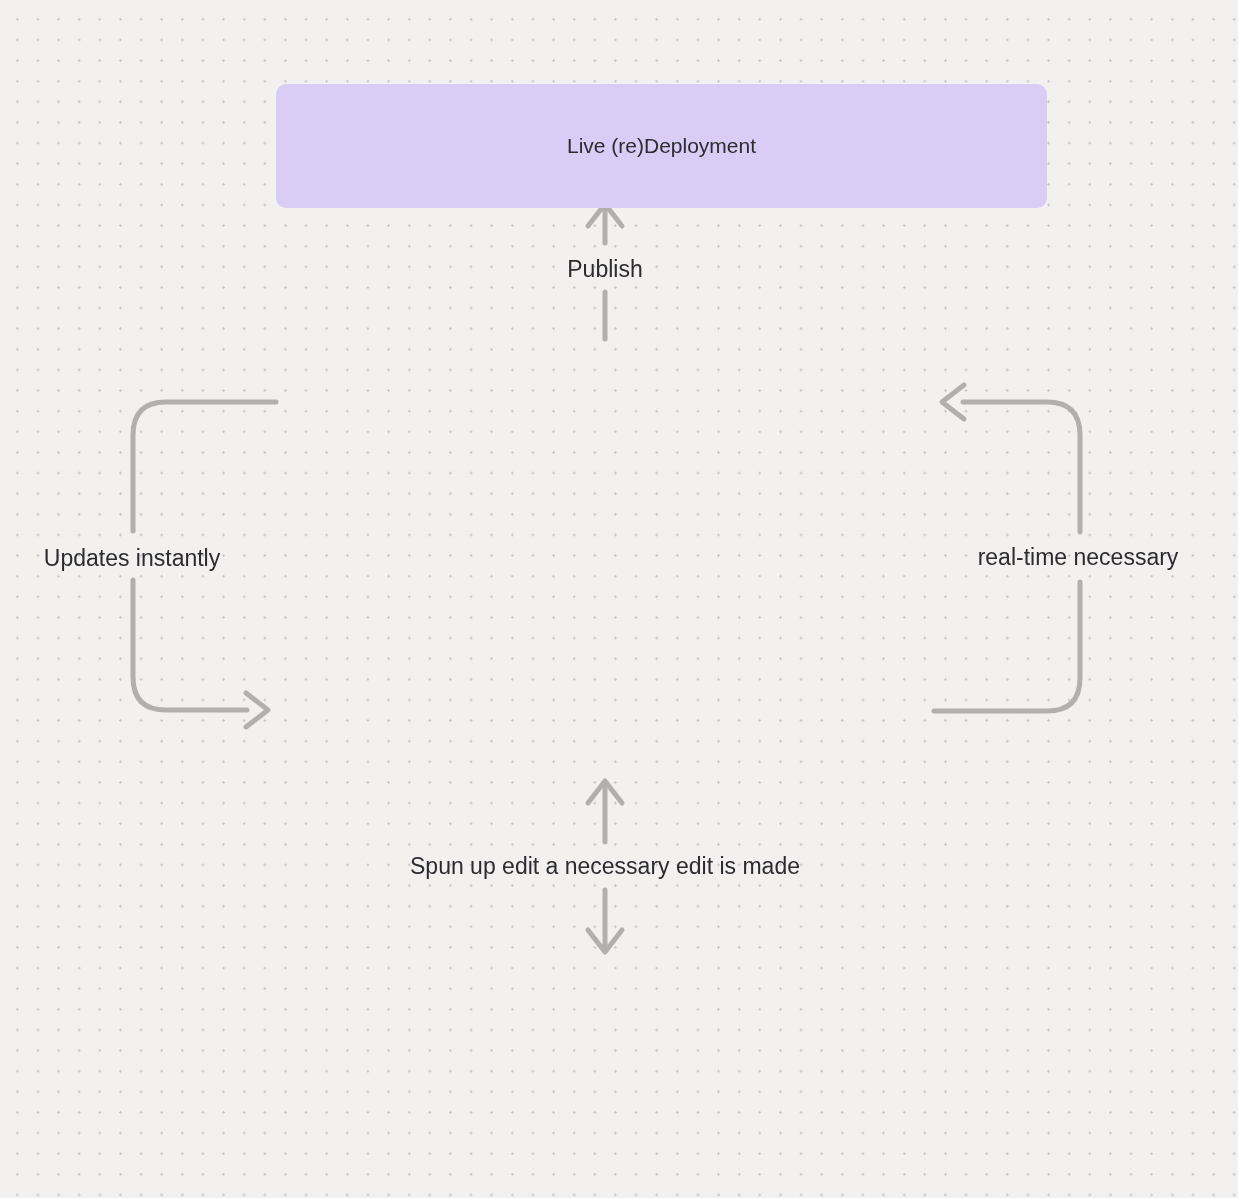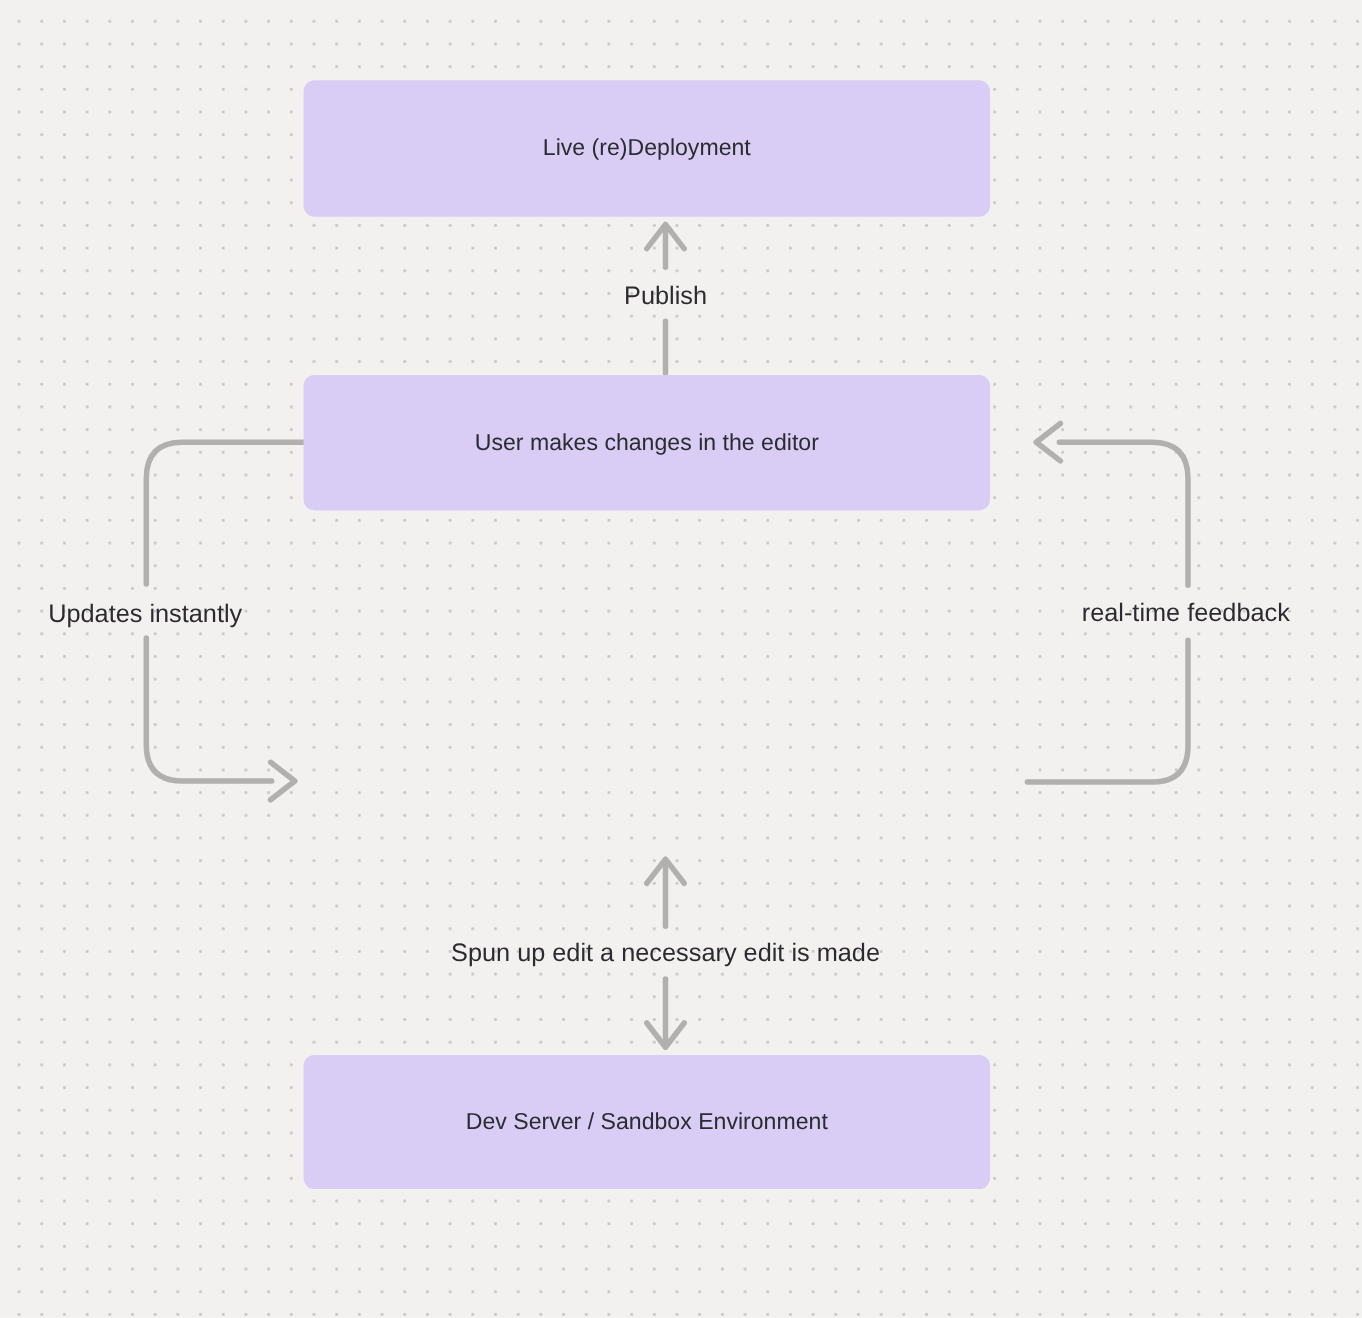--- a/index.html
+++ b/index.html
@@ -30,27 +30,28 @@
   .connector-layer path{
     fill:none;
     stroke:var(--arrow);
     stroke-width:5;
     stroke-linecap:round;
     stroke-linejoin:round;
   }
   .node{
     position:absolute;
     left:276px;
-    width:624px;
+    width:771px;
     background:var(--node-fill);
     border-radius:10px;
     display:flex;
     align-items:center;
     justify-content:center;
     text-align:center;
+    margin-top:11px;
   }
   .node span{
     font-size:21px;
     line-height:1.3;
     color:var(--text);
   }
   .node-1{top:73px;height:124px;}
   .node-2{top:341px;height:123px;}
   .node-3{top:650px;height:122px;}
   .node-4{top:959px;height:122px;}
@@ -96,30 +97,24 @@
       <path d="M605 785 L605 842"></path>
       <path d="M605 890 L605 947"></path>
       <path d="M588 930 L605 952 L622 930"></path>
     </g>
   </svg>
 
   <div class="node node-1">
     <span>Live (re)Deployment</span>
   </div>
 
-  <div class="node node-2">
-    <span>User makes changes in the editor</span>
-  </div>
 
 
-  <div class="node node-4">
-    <span>Dev Server / Sandbox Environment</span>
-  </div>
 
   <div class="edge-label label-publish">Publish</div>
 
   <div class="edge-label label-updates">Updates instantly</div>
 
-  <div class="edge-label label-feedback">real-time feedback</div>
+  <div class="edge-label label-feedback">real-time necessary</div>
 
   <div class="edge-label label-spunup">Spun up edit a necessary edit is made</div>
 
 </div>
 
 </body></html>

